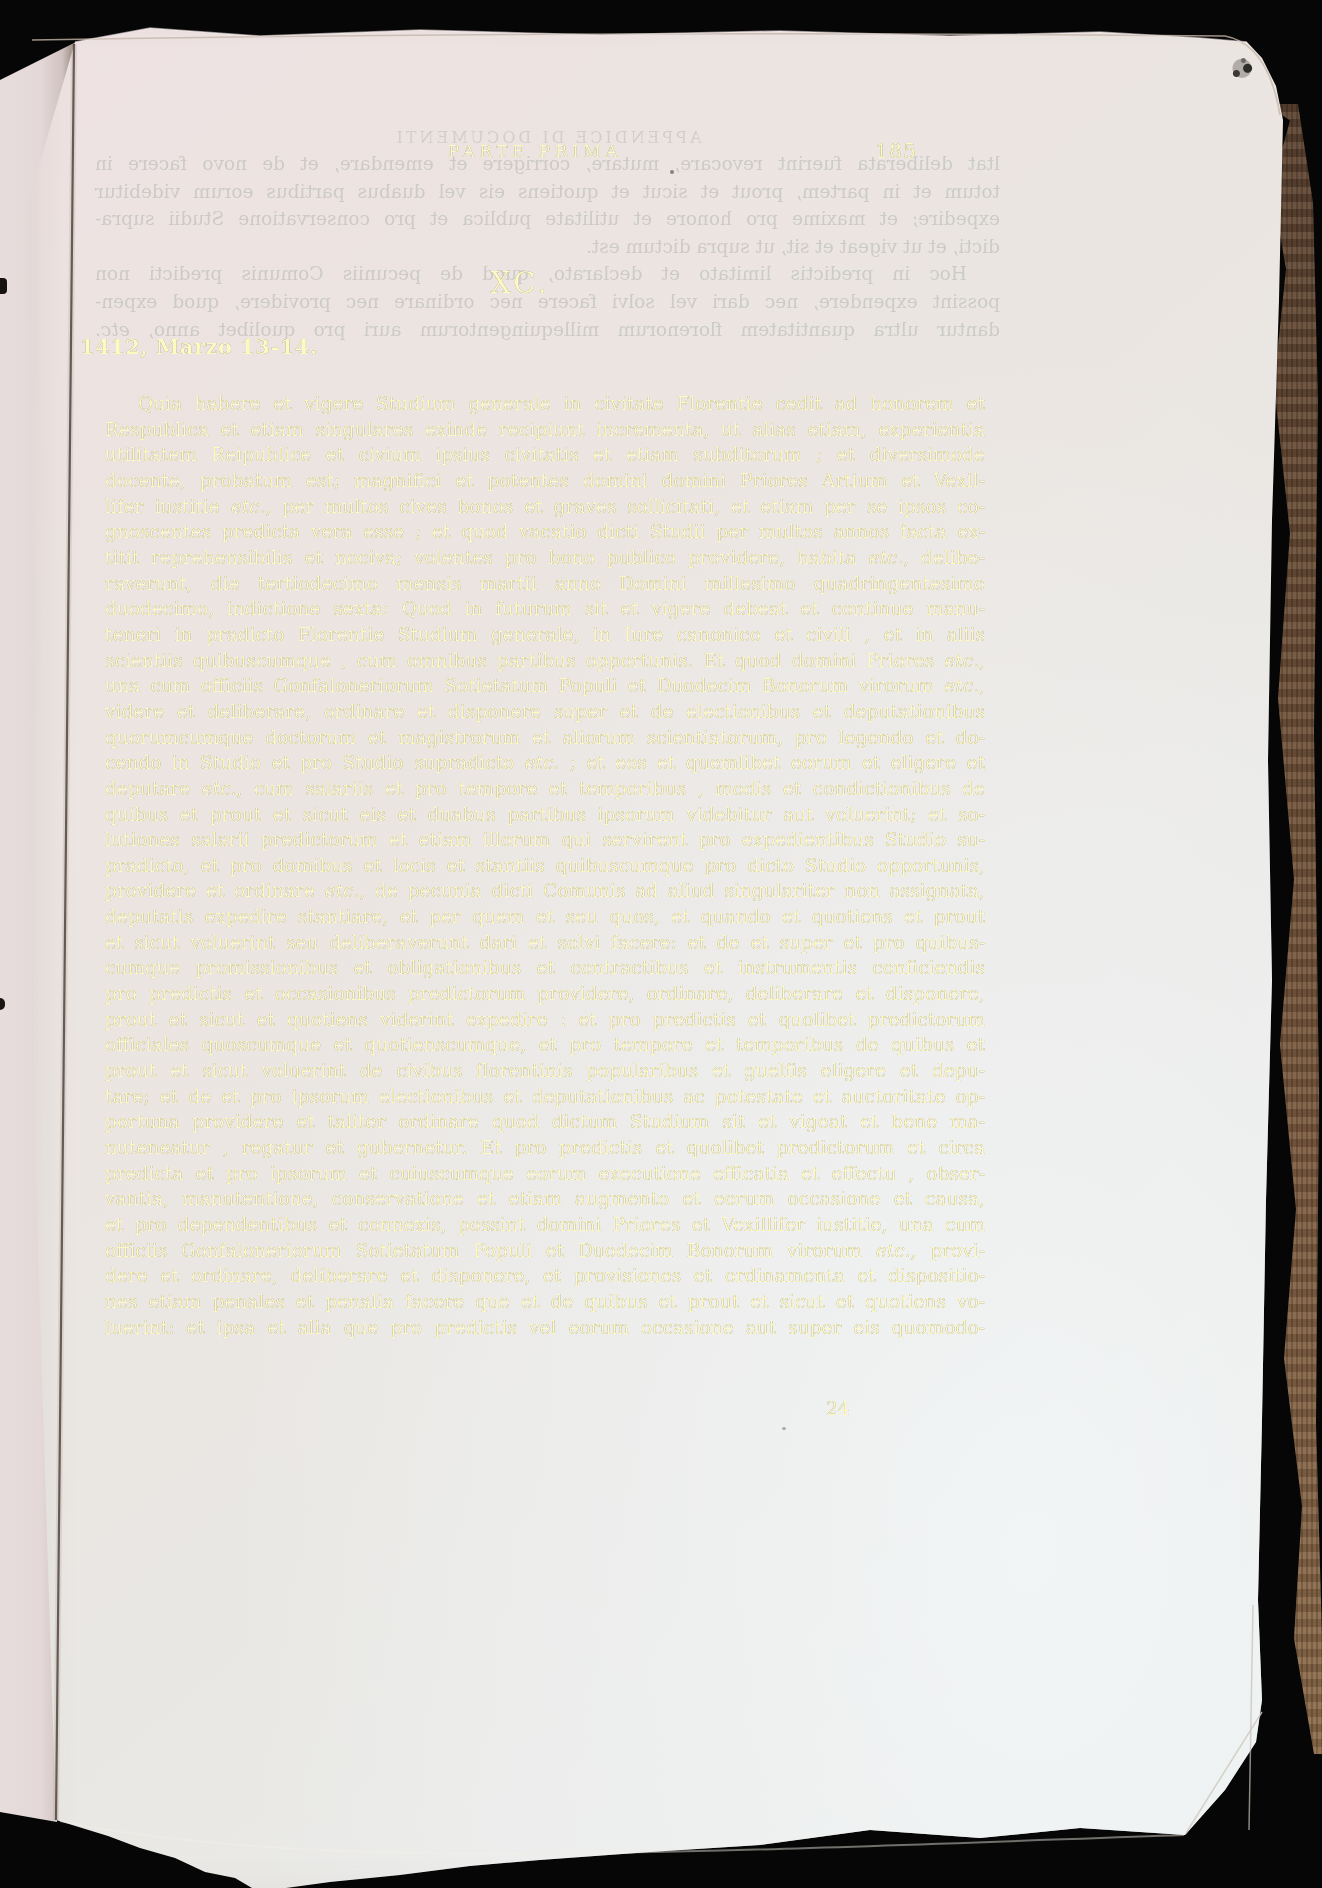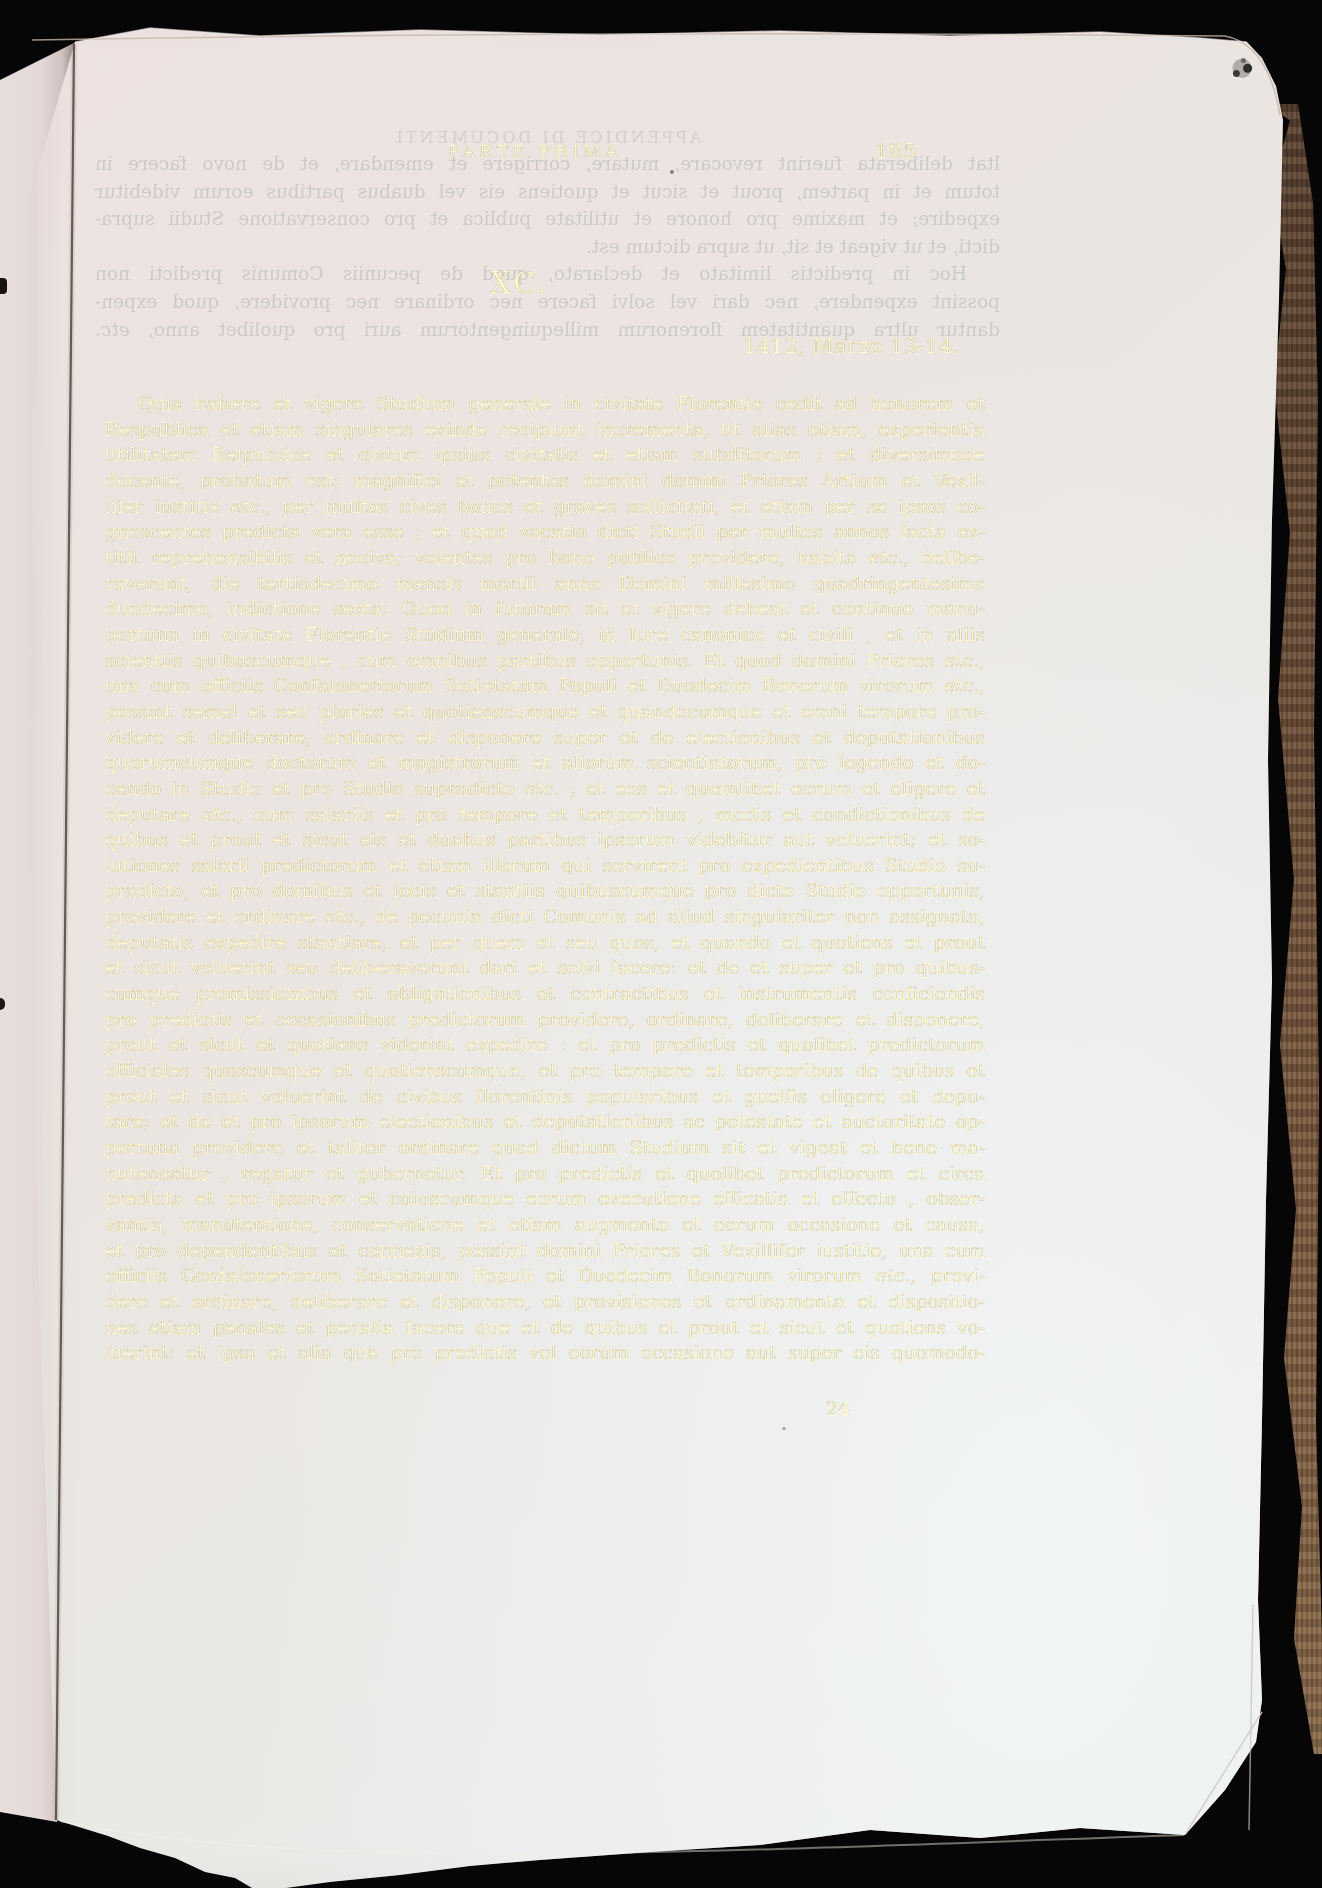--- a/index.html
+++ b/index.html
@@ -38,22 +38,22 @@
 
   svg.lines{position:absolute;left:0;top:0;pointer-events:none;}
 
   
   .print{color:#fef9c3;text-shadow:0 0 .5px rgba(46,42,38,.7);}
   .hdr-title{position:absolute;left:105px;top:141px;width:860px;text-align:center;
     font-size:17px;letter-spacing:4.5px;}
   .hdr-num{position:absolute;left:875px;top:139px;font-size:20.5px;letter-spacing:1px;}
   .sec{position:absolute;left:80px;top:266px;width:880px;text-align:center;
     font-size:29px;letter-spacing:3px;}
-  .date{position:absolute;left:80px;top:334px;width:880px;text-align:right;
-    font-size:21px;font-weight:normal;letter-spacing:.5px;}
+  .date{position:absolute;left:80px;top:334px;width:880px;text-align:left;
+    font-size:21px;font-weight:bold;letter-spacing:.5px;}
   .body{position:absolute;left:105px;top:391px;width:880px;font-size:18.6px;}
   .body .bline{line-height:25.66px;text-align:justify;text-align-last:justify;
     white-space:normal;}
   .body .bline:first-child{text-indent:33px;}
   .catch{position:absolute;left:826px;top:1398px;font-size:18.5px;}
 
   
   .bleed{position:absolute;left:95px;top:150px;width:905px;transform:scaleX(-1);
     color:#8f9c96;opacity:.34;filter:blur(.7px);font-size:18.5px;pointer-events:none;}
   .bleed .bline-b{line-height:27.6px;text-align:justify;text-align-last:justify;}
@@ -122,24 +122,23 @@
   <div class="print body">
       <div class="bline">Quia habere et vigere Studium generale in civitate Florentie cedit ad honorem et</div>
       <div class="bline">Respublica et etiam singulares exinde recipiunt incrementa, ut alias etiam, experientia</div>
       <div class="bline">utilitatem Reipublice et civium ipsius civitatis et etiam subditorum ; et diversimode</div>
       <div class="bline">docente, probatum est; magnifici et potentes domini domini Priores Artium et Vexil-</div>
       <div class="bline">lifer iustitie <i>etc.</i>, per multos cives bonos et graves sollicitati, et etiam per se ipsos co-</div>
       <div class="bline">gnoscentes predicta vera esse ; et quod vacatio dicti Studii per multos annos facta ex-</div>
       <div class="bline">titit reprehensibilis et nociva; volentes pro bono publico providere, habita <i>etc.</i>, delibe-</div>
       <div class="bline">raverunt, die tertiodecimo mensis martii anno Domini millesimo quadringentesimo</div>
       <div class="bline">duodecimo, indictione sexta: Quod in futurum sit et vigere debeat et continue manu-</div>
-      <div class="bline">portuna in civitate Florentie Studium generale, in Iure canonico et civili , et in aliis</div>
+      <div class="bline">teneri in pradicto Florentie Studium generale, in Iure canonico et civili , et in aliis</div>
       <div class="bline">scientiis quibuscumque , cum omnibus partibus opportunis. Et quod domini Priores <i>etc.</i>,</div>
       <div class="bline">una cum officiis Gonfaloneriorum Sotietatum Populi et Duodecim Bonorum virorum <i>etc.</i>,</div>
-      <div class="bline">possint semel et seu pluries et quotienscumque et quandocumque et omni tempore pro-</div>
       <div class="bline">videre et deliberare, ordinare et disponere super et de electionibus et deputationibus</div>
       <div class="bline">quorumcumque doctorum et magistrorum et aliorum scientiatorum, pro legendo et do-</div>
       <div class="bline">cendo in Studio et pro Studio supradicto <i>etc.</i> ; et eos et quemlibet eorum et eligere et</div>
       <div class="bline">deputare <i>etc.</i>, cum salariis et pro tempore et temporibus , modis et condictionibus de</div>
       <div class="bline">quibus et prout et sicut eis et duabus partibus ipsorum videbitur aut voluerint; et so-</div>
       <div class="bline">lutiones salarii predictorum et etiam illorum qui servirent pro expedientibus Studio su-</div>
       <div class="bline">pradicto, et pro domibus et locis et stantiis quibuscumque pro dicto Studio opportunis,</div>
       <div class="bline">providere et ordinare <i>etc.</i>, de pecunia dicti Comunis ad aliud singulariter non assignata,</div>
       <div class="bline">deputatis expedire stantiare, et per quem et seu quos, et quando et quotiens et prout</div>
       <div class="bline">et sicut voluerint seu deliberaverunt dari et solvi facere: et de et super et pro quibus-</div>

